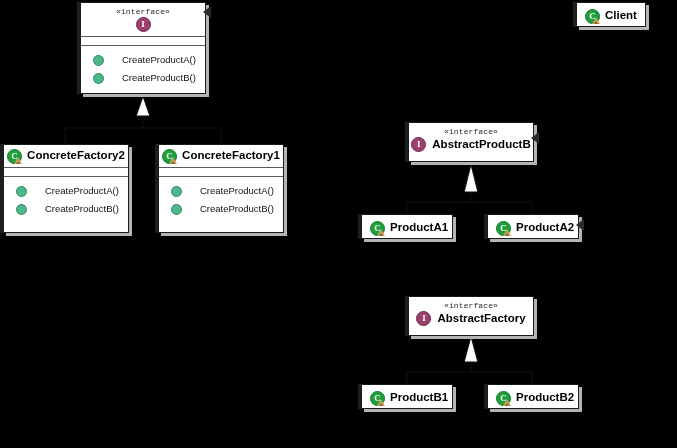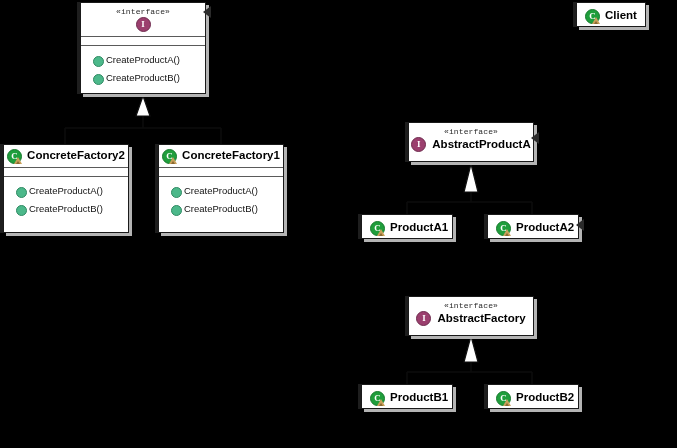--- a/index.html
+++ b/index.html
@@ -97,22 +97,22 @@
   .simple .cmp-header {
     padding: 5px 10px 6px 8px;
   }
   .simple .title-row {
     justify-content: flex-start;
   }
 
   
   .op-row {
     display: flex;
-    align-items: flex-end;
-    gap: 2px;
+    align-items: center;
+    gap: 18px;
     padding: 2px 0 2px 6px;
     line-height: 14px;
   }
   .op-label {
     font-size: 9.5px;
     color: #111111;
     white-space: nowrap;
   }
 
   
@@ -307,21 +307,21 @@
         <span class="class-title">Client</span>
       </div>
     </div>
   </div>
 
   <div class="uml-box" style="left:408px; top:122px; width:126px; height:40px;">
     <div class="compartment cmp-header">
       <div class="stereotype">«interface»</div>
       <div class="title-row">
         <span class="icon-interface">I</span>
-        <span class="class-title">AbstractProductA</span>
+        <span class="class-title">AbstractProductB</span>
       </div>
     </div>
   </div>
   <div class="edge-marker" style="left:531px; top:132px;"></div>
 
   <div class="uml-box simple" style="left:361px; top:214px; width:92px; height:25px;">
     <div class="compartment cmp-header">
       <div class="title-row">
         <span class="icon-class">
           <span class="disc">C</span>

